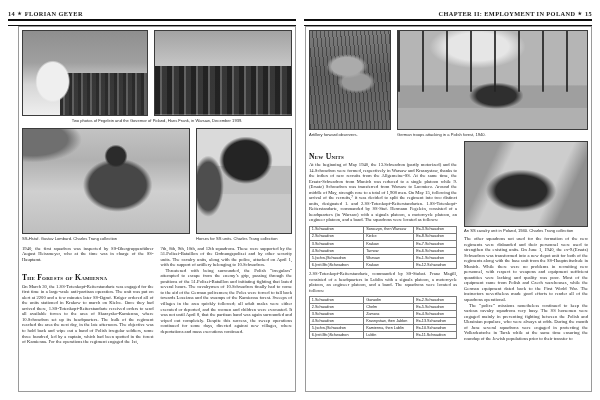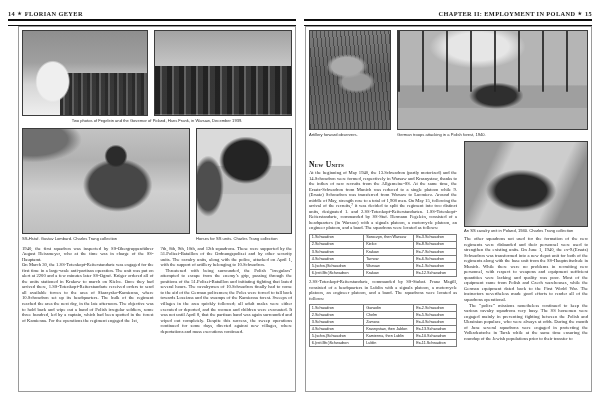--- a/index.html
+++ b/index.html
@@ -19,21 +19,21 @@
   .page.right .frame{left:1px;right:0;}
   .photo-row{display:flex;gap:6px;}
   .photo{border:0.8px solid #3c3c3c;background-color:#b5b5b5;box-sizing:border-box;}
   .caption{font-family:"Liberation Sans","DejaVu Sans",sans-serif;font-size:4.1px;line-height:5px;
     color:#2b2b2b;margin-top:1.5px;}
   .caption.center{text-align:center;margin-top:2px;}
   .cols{display:flex;gap:7px;margin-top:5px;}
   .col{flex:1;min-width:0;}
   p.body{margin:0;font-size:4.65px;line-height:5.55px;text-align:justify;color:#242424;}
   p.ind{text-indent:5px;}
-  h3.sec{margin:20px 0 1px;font-size:7.6px;line-height:8.5px;font-weight:bold;
+  h3.sec{margin:12px 0 1px;font-size:7.6px;line-height:8.5px;font-weight:bold;
     font-variant:small-caps;letter-spacing:.25px;color:#111;}
   table.unit-table{width:100%;border-collapse:collapse;margin:2.5px 0 2px;
     font-family:"Liberation Sans","DejaVu Sans",sans-serif;font-size:3.8px;line-height:4.5px;color:#222;}
   table.unit-table td{border:0.6px solid #7d7d7d;padding:0.8px 1.8px;vertical-align:top;}
   table.unit-table td:nth-child(1){width:37%;}
   table.unit-table td:nth-child(2){width:34%;}
   table.unit-table td:nth-child(3){width:29%;}
   .pcol{display:flex;flex-direction:column;min-width:0;}
 
   
@@ -91,20 +91,21 @@
           <div class="caption">SS-Hstuf. Gustav Lombard. Charles Trang collection</div>
         </div>
         <div class="pcol" style="flex:1;">
           <div class="photo pD"></div>
           <div class="caption">Horses for SS units. Charles Trang collection</div>
         </div>
       </div>
       <div class="cols">
         <div class="col">
           <p class="body">1940, the first squadron was inspected by SS-Obergruppenführer August Heissmeyer, who at the time was in charge of the SS-Hauptamt.</p>
+          <h3 class="sec">The Forests of Kamienna</h3>
           <p class="body">On March 30, the 1.SS-Totenkopf-Reiterstandarte was engaged for the first time in a large-scale anti-partisan operation. The unit was put on alert at 2200 and a few minutes later SS-Ogruf. Krüger ordered all of the units stationed in Krakow to march on Kielce. Once they had arrived there, 1.SS-Totenkopf-Reiterstandarte received orders to send all available forces to the area of Skarzysko-Kamienna, where 10.Schwadron set up its headquarters. The bulk of the regiment reached the area the next day, in the late afternoon. The objective was to hold back and wipe out a band of Polish irregular soldiers, some three hundred, led by a captain, which had been spotted in the forest of Kamienna. For the operations the regiment engaged the 1st,</p>
         </div>
         <div class="col">
           <p class="body">7th, 8th, 9th, 10th, and 12th squadrons. These were supported by the 51.Polizei-Bataillon of the Ordnungspolizei and by other security units. The cavalry units, along with the police, attacked on April 1, with the support of artillery belonging to 10.Schwadron.</p>
           <p class="body ind">Threatened with being surrounded, the Polish “irregulars” attempted to escape from the enemy’s grip, passing through the positions of the 51.Polizei-Bataillon and initiating fighting that lasted several hours. The cavalrymen of 10.Schwadron finally had to come to the aid of the German policemen; the Poles were forced to fall back towards Lozeizna and the swamps of the Kamienna forest. Sweeps of villages in the area quickly followed; all adult males were either executed or deported, and the women and children were evacuated. It was not until April 8, that the partisan band was again surrounded and wiped out completely. Despite this success, the sweep operations continued for some days, directed against new villages, where deportations and mass executions continued.</p>
         </div>
       </div>
     </div>
   </div>
 

